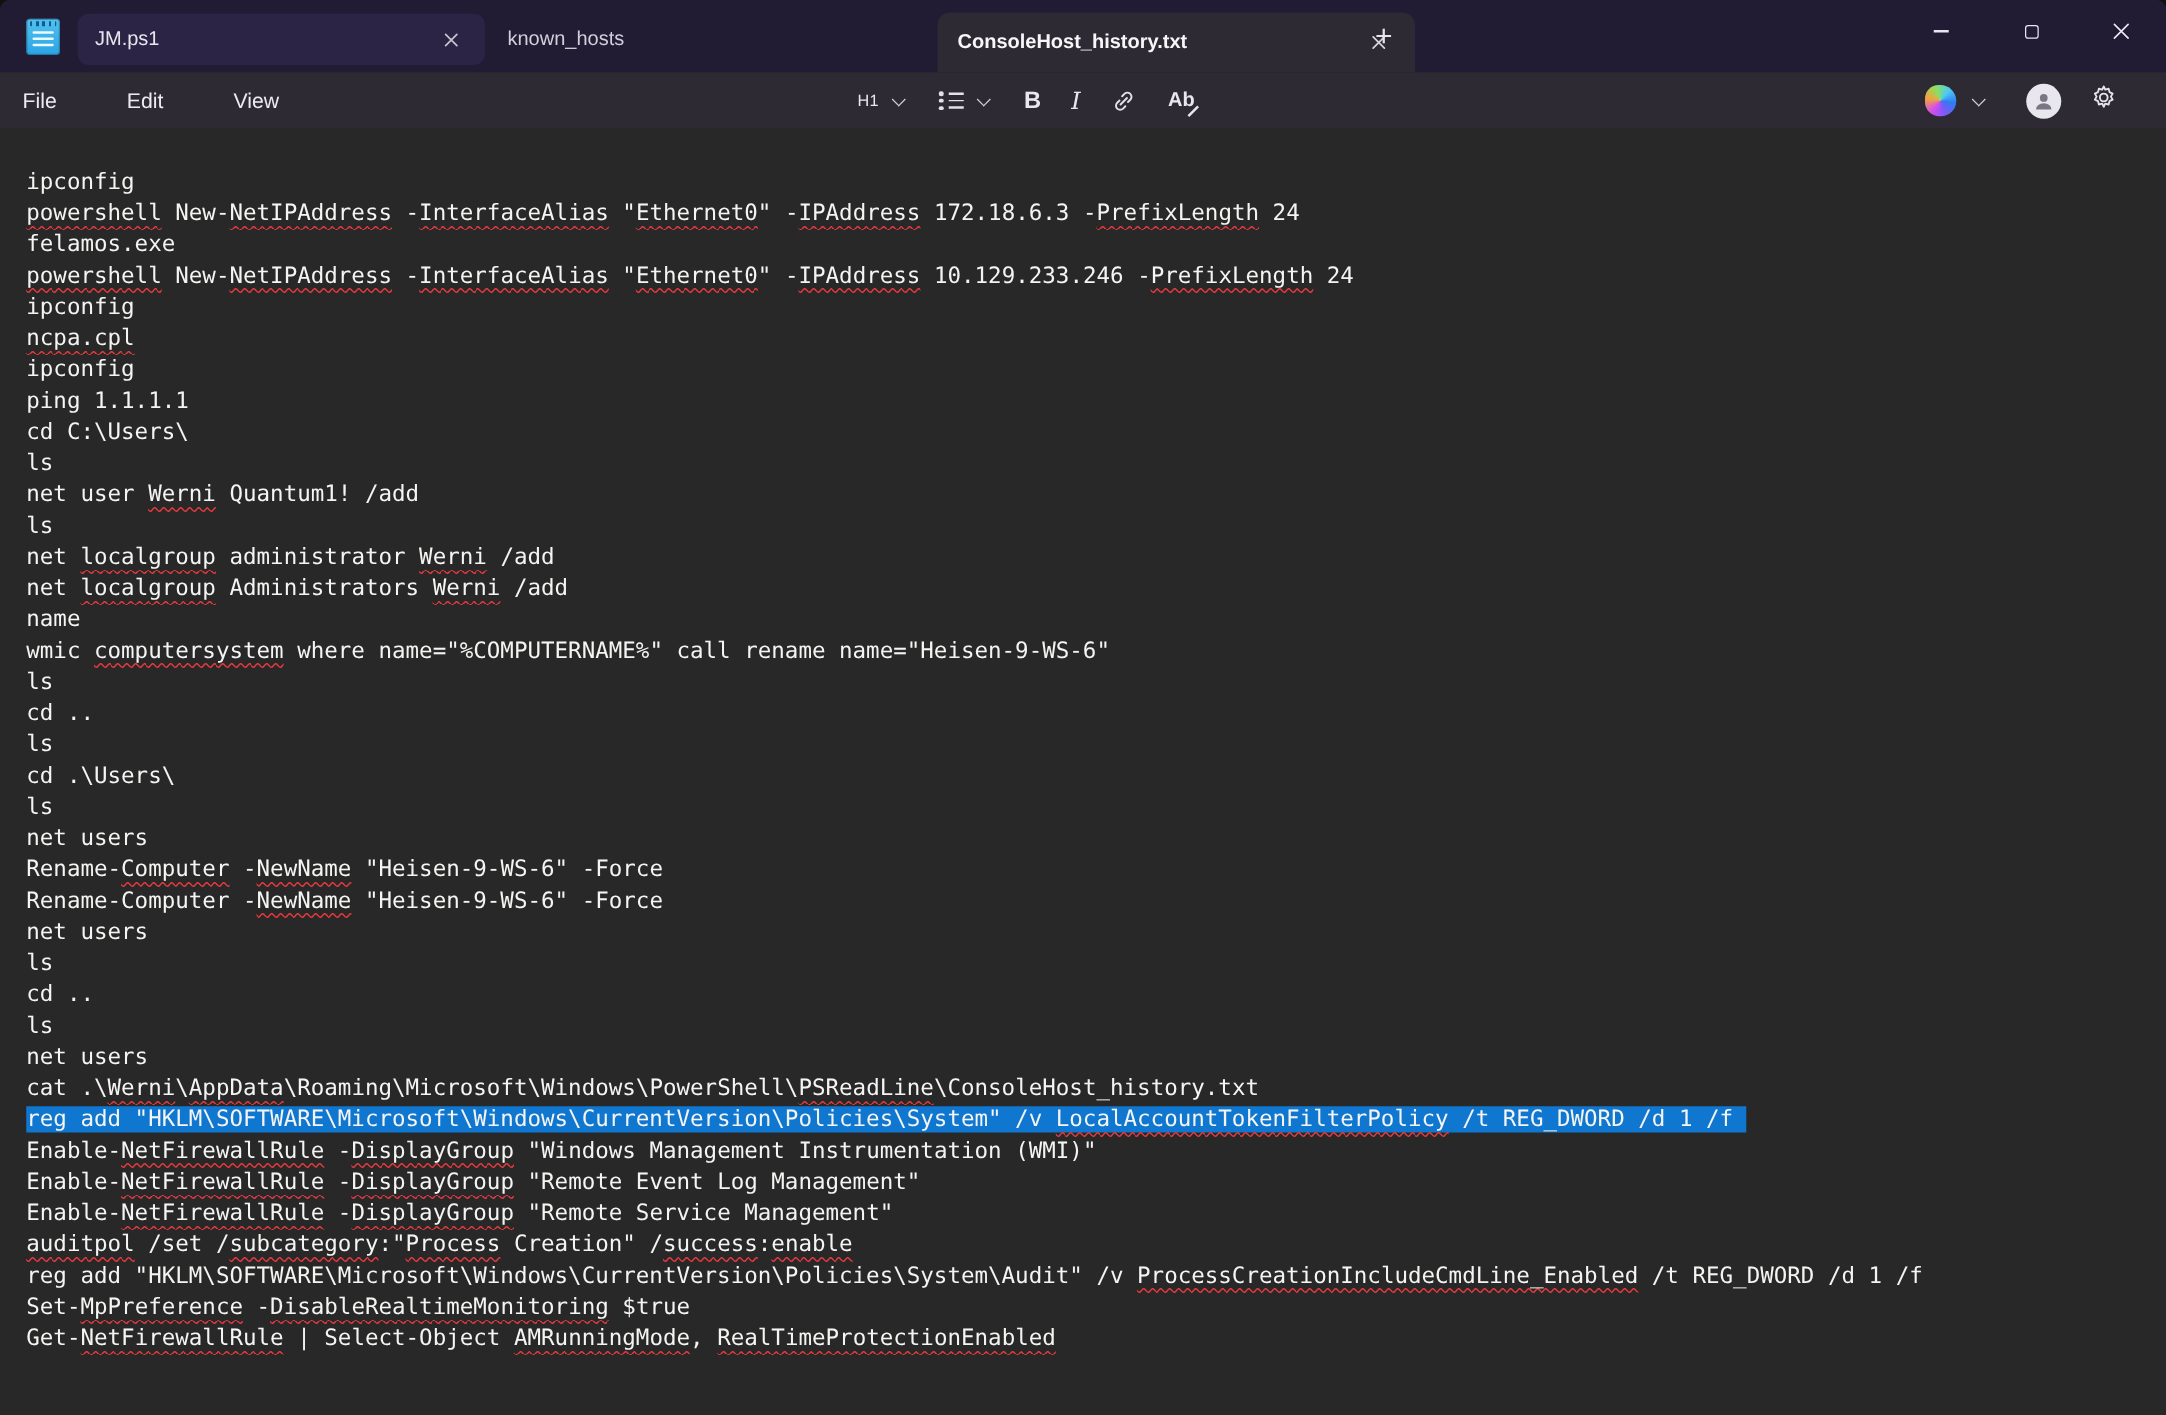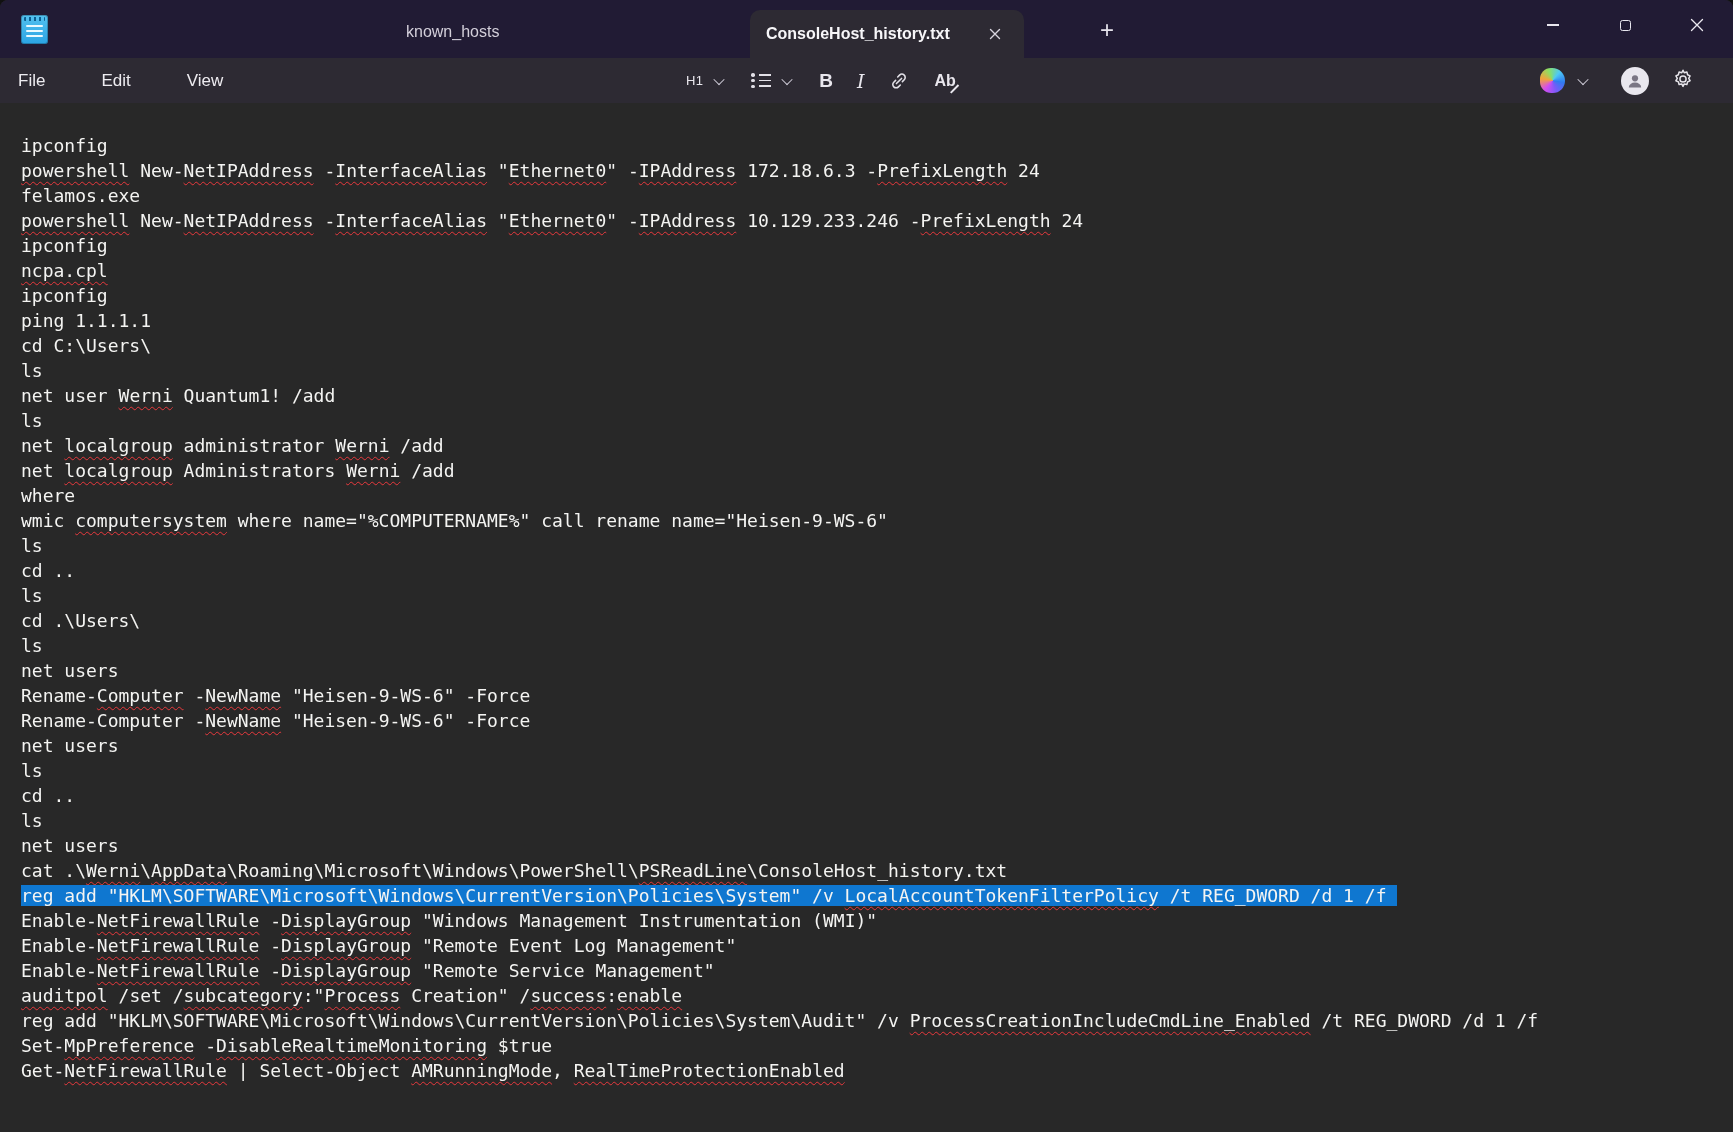--- a/index.html
+++ b/index.html
@@ -13,21 +13,21 @@
   .app-icon .binding { position:absolute; top:2px; left:3px; right:3px; height:4px; background:repeating-linear-gradient(90deg,#0c5e8f 0 2px,transparent 2px 5px); border-radius:1px; }
   .app-icon .pg { position:absolute; left:5px; right:5px; height:2px; background:#eafaff; border-radius:1px; }
   .pg1{top:10px;} .pg2{top:15px;} .pg3{top:20px;}
 
   .tab { position:absolute; display:flex; align-items:center; cursor:default; }
   .tab-label { font-size:16px; white-space:nowrap; }
   .tab-1 { left:62px; top:11px; width:326px; height:41px; background:#2b2444; border-radius:9px; padding:0 14px; }
   .tab-1 .tab-label { color:#e8e5ee; }
   .tab-2 { left:392px; top:11px; width:356px; height:41px; background:transparent; padding:0 14px; }
   .tab-2 .tab-label { color:#d3cfda;text-align:center; }
-  .tab-3 { left:750px; top:10px; width:274px; height:48px; background:#2d2a33; border-radius:10px 10px 0 0; padding:0 16px; }
+  .tab-3 { left:750px; top:10px; width:382px; height:48px; background:#2d2a33; border-radius:10px 10px 0 0; padding:0 16px; }
   .tab-3 .tab-label { color:#f7f6f9; font-weight:700; }
   .tab-close { margin-left:auto; width:26px; height:26px; display:flex; align-items:center; justify-content:center; border-radius:5px; }
   .new-tab { position:absolute; left:1092px; top:15px; width:30px; height:30px; display:flex; align-items:center; justify-content:center; color:#e6e4ec; font-size:24px; font-weight:300; border-radius:6px; }
 
   .win-controls { position:absolute; right:0; top:0; height:50px; display:flex; }
   .win-btn { width:72px; height:50px; display:flex; align-items:center; justify-content:center; }
   .glyph-min { width:12px; height:1.5px; background:#e8e6ee; }
   .glyph-max { width:11px; height:11px; border:1.5px solid #e8e6ee; border-radius:2.5px; }
 
   
@@ -66,20 +66,28 @@
 <div class="window">
 
   <div class="titlebar">
     <div class="app-icon">
       <div class="binding"></div>
       <div class="pg pg1"></div>
       <div class="pg pg2"></div>
       <div class="pg pg3"></div>
     </div>
 
+    <div class="tab tab-1">
+      <span class="tab-label">JM.ps1</span>
+      <span class="tab-close">
+        <svg width="12" height="12" viewBox="0 0 12 12">
+            <path d="M1.5 1.5 L10.5 10.5 M10.5 1.5 L1.5 10.5" stroke="#c9c5d2" stroke-width="1.4" stroke-linecap="round"></path>
+          </svg>
+      </span>
+    </div>
 
     <div class="tab tab-2">
       <span class="tab-label">known_hosts</span>
     </div>
 
     <div class="tab tab-3">
       <span class="tab-label">ConsoleHost_history.txt</span>
       <span class="tab-close">
         <svg width="12" height="12" viewBox="0 0 12 12">
             <path d="M1.5 1.5 L10.5 10.5 M10.5 1.5 L1.5 10.5" stroke="#d8d5df" stroke-width="1.4" stroke-linecap="round"></path>
@@ -178,21 +186,21 @@
         <div class="line"><span>ipconfig</span></div>
         <div class="line"><span class="sq">ncpa.cpl</span></div>
         <div class="line"><span>ipconfig</span></div>
         <div class="line"><span>ping 1.1.1.1</span></div>
         <div class="line"><span>cd C:\Users\</span></div>
         <div class="line"><span>ls</span></div>
         <div class="line"><span>net user </span><span class="sq">Werni</span><span> Quantum1! /add</span></div>
         <div class="line"><span>ls</span></div>
         <div class="line"><span>net </span><span class="sq">localgroup</span><span> administrator </span><span class="sq">Werni</span><span> /add</span></div>
         <div class="line"><span>net </span><span class="sq">localgroup</span><span> Administrators </span><span class="sq">Werni</span><span> /add</span></div>
-        <div class="line"><span>where</span></div>
+        <div class="line"><span>name</span></div>
         <div class="line"><span>wmic </span><span class="sq">computersystem</span><span> where name="%COMPUTERNAME%" call rename name="Heisen-9-WS-6"</span></div>
         <div class="line"><span>ls</span></div>
         <div class="line"><span>cd ..</span></div>
         <div class="line"><span>ls</span></div>
         <div class="line"><span>cd .\Users\</span></div>
         <div class="line"><span>ls</span></div>
         <div class="line"><span>net users</span></div>
         <div class="line"><span>Rename-</span><span class="sq">Computer</span><span> -</span><span class="sq">NewName</span><span> "Heisen-9-WS-6" -Force</span></div>
         <div class="line"><span>Rename-Computer -</span><span class="sq">NewName</span><span> "Heisen-9-WS-6" -Force</span></div>
         <div class="line"><span>net users</span></div>

